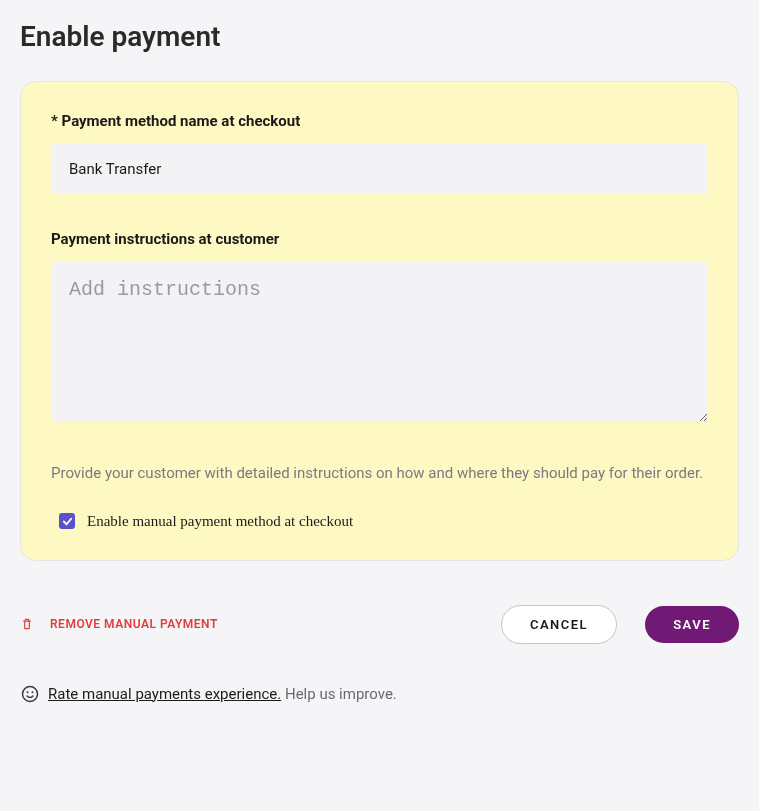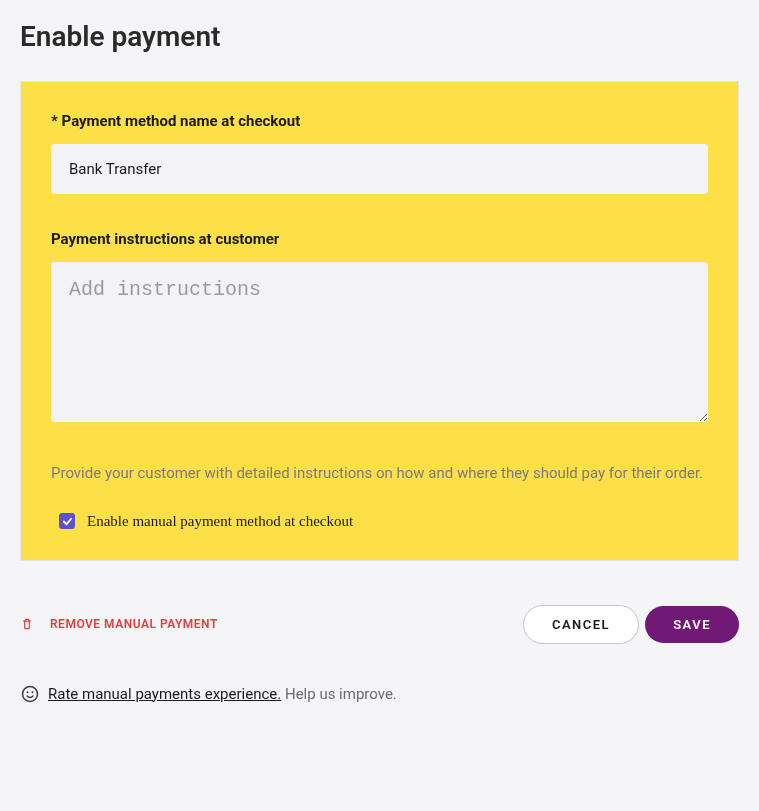--- a/index.html
+++ b/index.html
@@ -15,23 +15,23 @@
       padding: 20px;
       color: #1a1a1a;
     }
     .page-title {
       font-size: 28px;
       font-weight: 600;
       color: #2a2a2a;
       margin-bottom: 28px;
     }
     .card {
-      background: #fde047;
+      background: #fef9c3;
       border: 1px solid #e5e5e8;
-      border-radius: 0;
+      border-radius: 16px;
       padding: 30px;
     }
     .field-group {
       margin-bottom: 36px;
     }
     .field-label {
       font-size: 15px;
       font-weight: 700;
       color: #1a1a1a;
       display: block;
@@ -111,21 +111,21 @@
       font-weight: 600;
       letter-spacing: 0.5px;
       cursor: pointer;
     }
     .remove-link svg {
       width: 14px;
       height: 14px;
     }
     .button-group {
       display: flex;
-      gap: 6px;
+      gap: 28px;
       align-items: center;
     }
     .btn {
       padding: 11px 28px;
       border-radius: 22px;
       font-size: 13px;
       font-weight: 600;
       letter-spacing: 1.5px;
       cursor: pointer;
       border: none;

